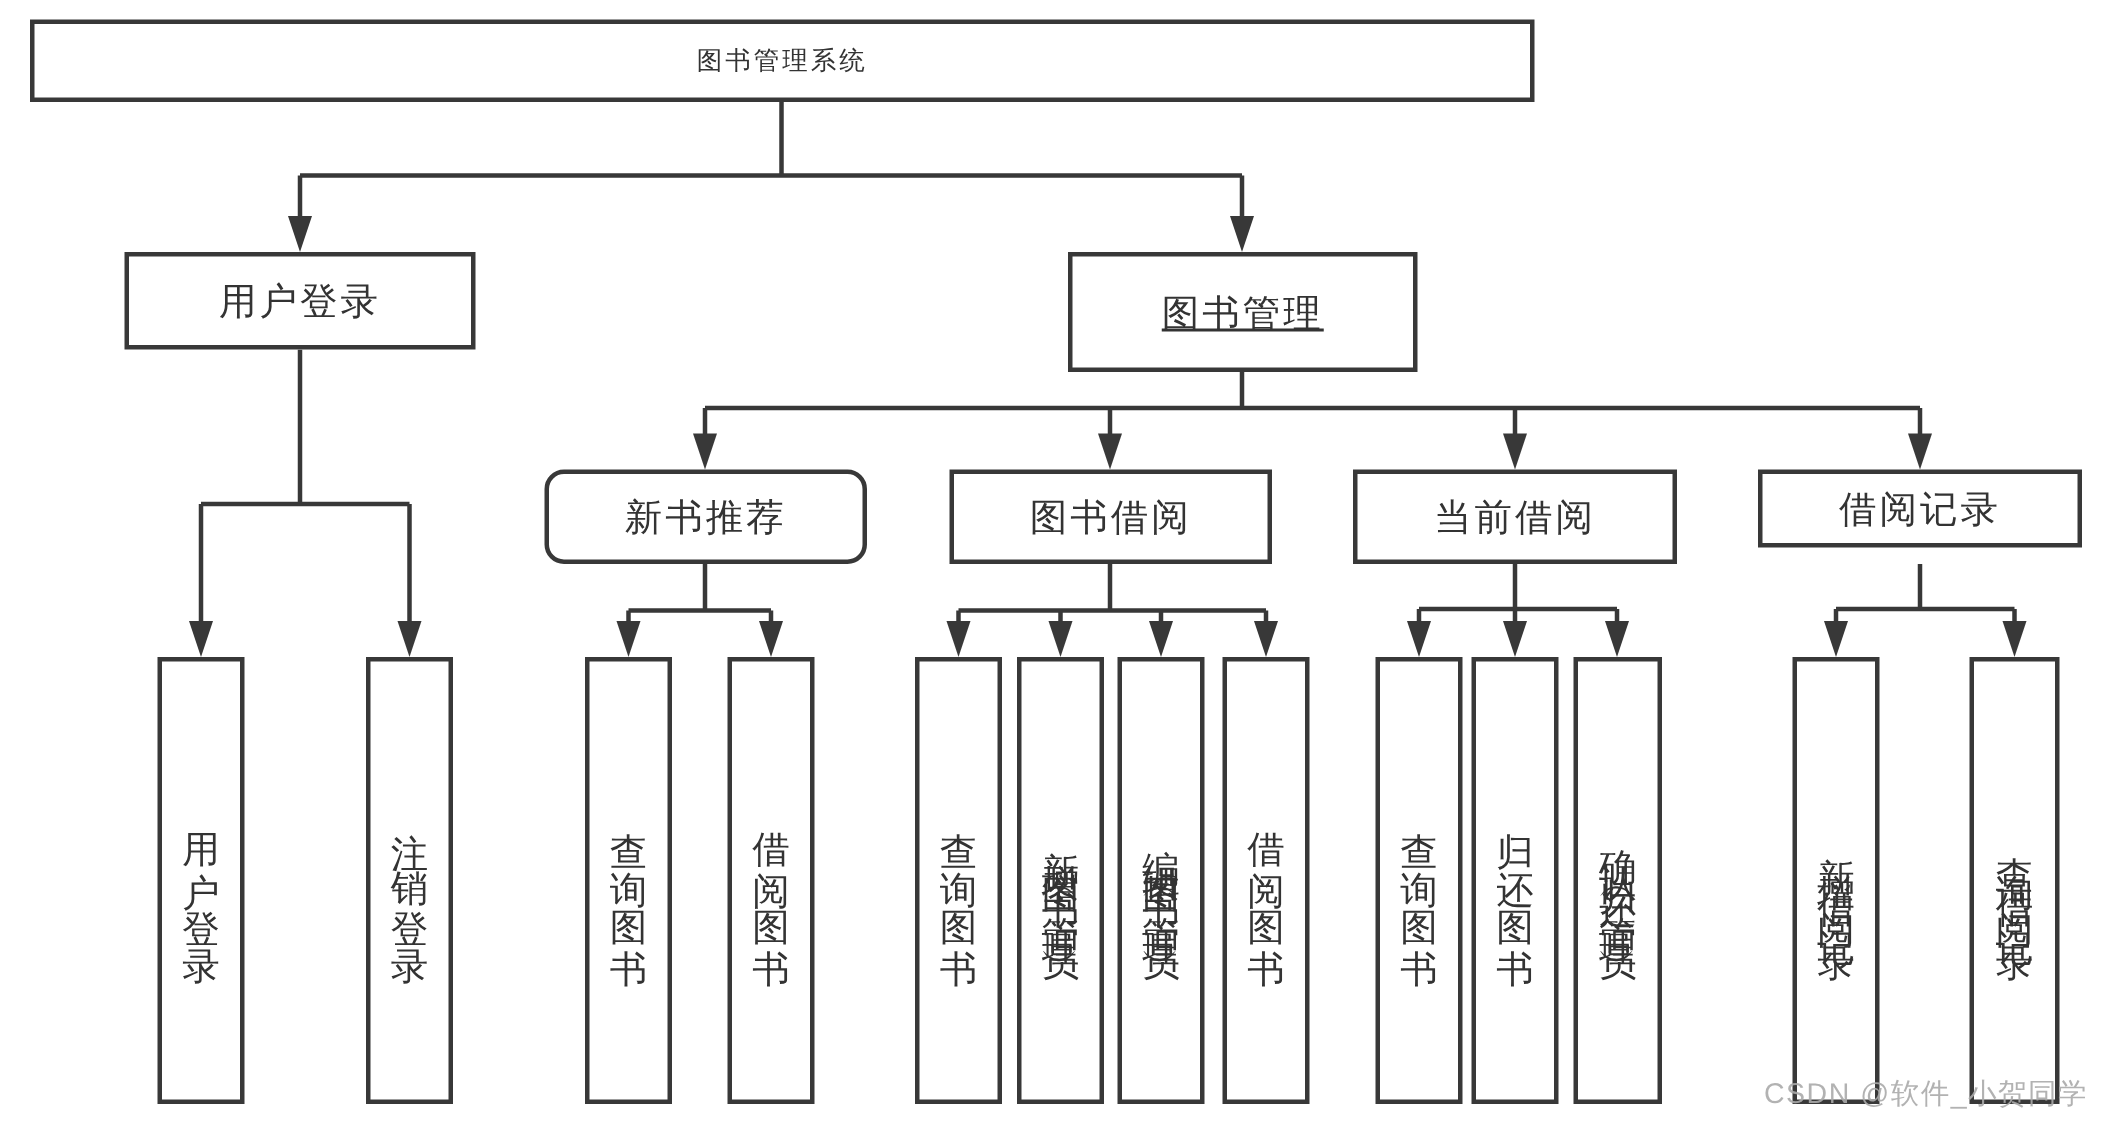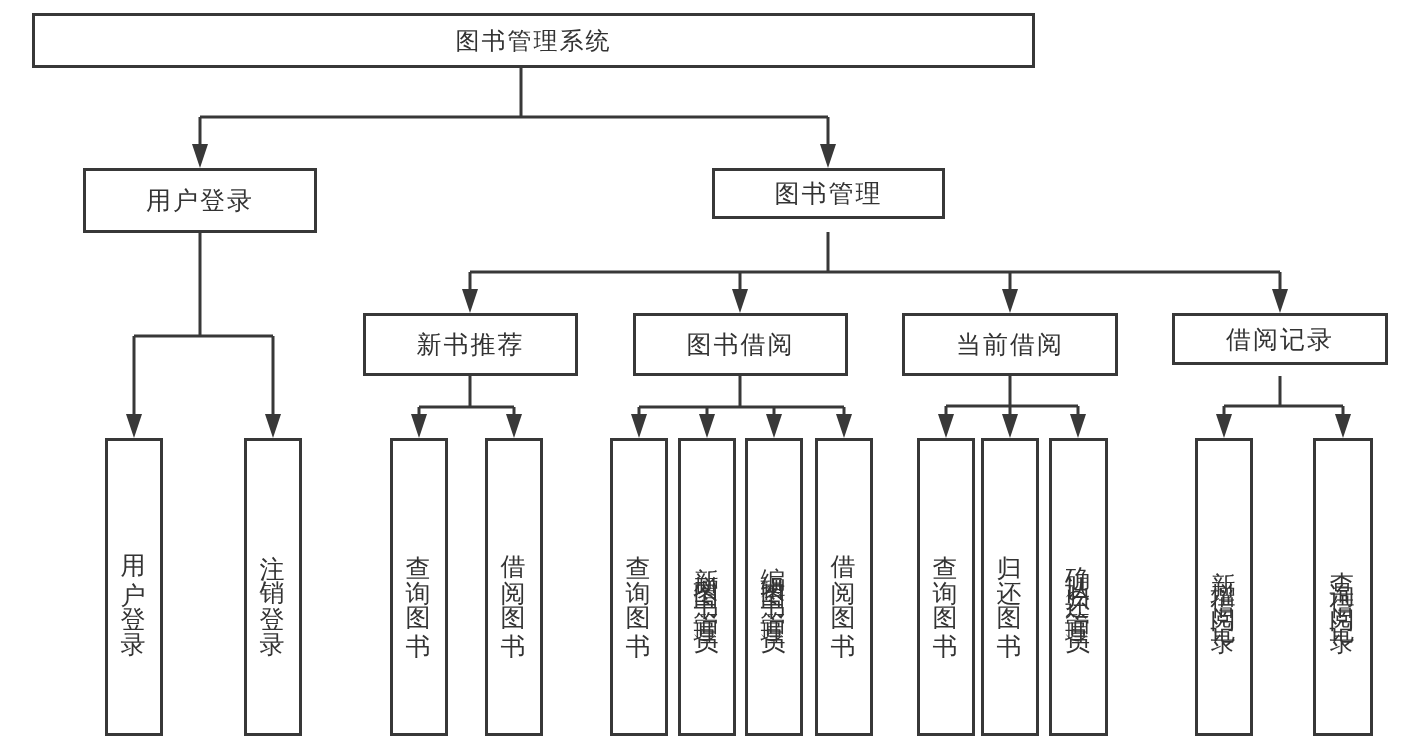--- a/index.html
+++ b/index.html
@@ -26,21 +26,21 @@
     background: #ffffff;
     border: 3px solid #383838;
     display: flex;
     align-items: center;
     justify-content: center;
     z-index: 2;
     font-size: 25px;
     letter-spacing: 2px;
     white-space: nowrap;
   }
-  .node.root { font-size: 24px; margin-left: 12px; }
+  .node.root { font-size: 17px; }
   .vbox {
     writing-mode: vertical-rl;
     text-orientation: mixed;
     white-space: normal;
   }
   .ls-wide  { letter-spacing: 26px; }
   .ls-mid   { letter-spacing: 12px; }
   .ls-tight { letter-spacing: 9px;  }
   #watermark {
     position: absolute;
@@ -103,23 +103,23 @@
     <g>
       <path d="M1280 376 V406 M1224 406 H1343 M1224 406 V416 M1343 406 V416"></path>
       <polygon points="1216,414 1232,414 1224,438"></polygon>
       <polygon points="1335,414 1351,414 1343,438"></polygon>
     </g>
   </svg>
 
   <div class="node root" style="left:20px; top:13px; width:1003px; height:55px;">图书管理系统</div>
 
   <div class="node" style="left:83px; top:168px; width:234px; height:65px;">用户登录</div>
-  <div class="node" style="left:712px; top:168px; width:233px; height:51px;">图书管理</div>
+  <div class="node" style="left:712px; top:168px; width:233px; height:80px;text-decoration:underline;">图书管理</div>
 
-  <div class="node" style="left:363px; top:313px; width:215px; height:63px;">新书推荐</div>
+  <div class="node" style="left:363px; top:313px; width:215px; height:63px;border-radius:13px;">新书推荐</div>
   <div class="node" style="left:902px; top:313px; width:216px; height:63px;">当前借阅</div>
   <div class="node" style="left:633px; top:313px; width:215px; height:63px;">图书借阅</div>
   <div class="node" style="left:1172px; top:313px; width:216px; height:52px;">借阅记录</div>
 
   <div class="node vbox ls-wide" style="left:105px; top:438px; width:58px; height:298px;">用户登录</div>
   <div class="node vbox ls-wide" style="left:244px; top:438px; width:58px; height:298px;">注销登录</div>
 
   <div class="node vbox ls-wide" style="left:390px; top:438px; width:58px; height:298px;">查询图书</div>
   <div class="node vbox ls-wide" style="left:485px; top:438px; width:58px; height:298px;">借阅图书</div>
 
@@ -128,13 +128,14 @@
   <div class="node vbox ls-tight" style="left:745px; top:438px; width:58px; height:298px;">编辑图书（管理员）</div>
   <div class="node vbox ls-wide" style="left:815px; top:438px; width:58px; height:298px;">借阅图书</div>
 
   <div class="node vbox ls-wide" style="left:917px; top:438px; width:58px; height:298px;">查询图书</div>
   <div class="node vbox ls-wide" style="left:981px; top:438px; width:58px; height:298px;">归还图书</div>
   <div class="node vbox ls-tight" style="left:1049px; top:438px; width:59px; height:298px;">确认归还（管理员）</div>
 
   <div class="node vbox ls-mid" style="left:1195px; top:438px; width:58px; height:298px;">新增借阅记录</div>
   <div class="node vbox ls-mid" style="left:1313px; top:438px; width:60px; height:298px;">查询借阅记录</div>
 
+  <div id="watermark">CSDN @软件_小贺同学</div>
 </div>
 
 </body></html>

